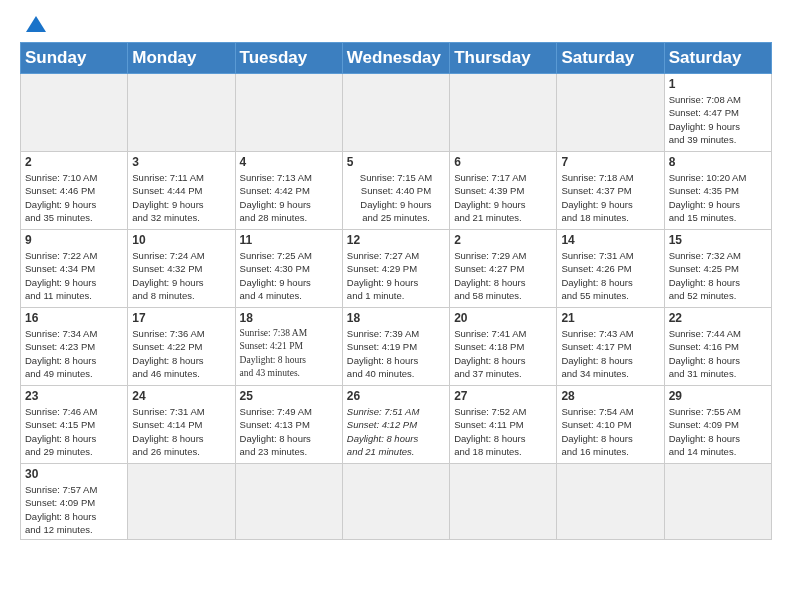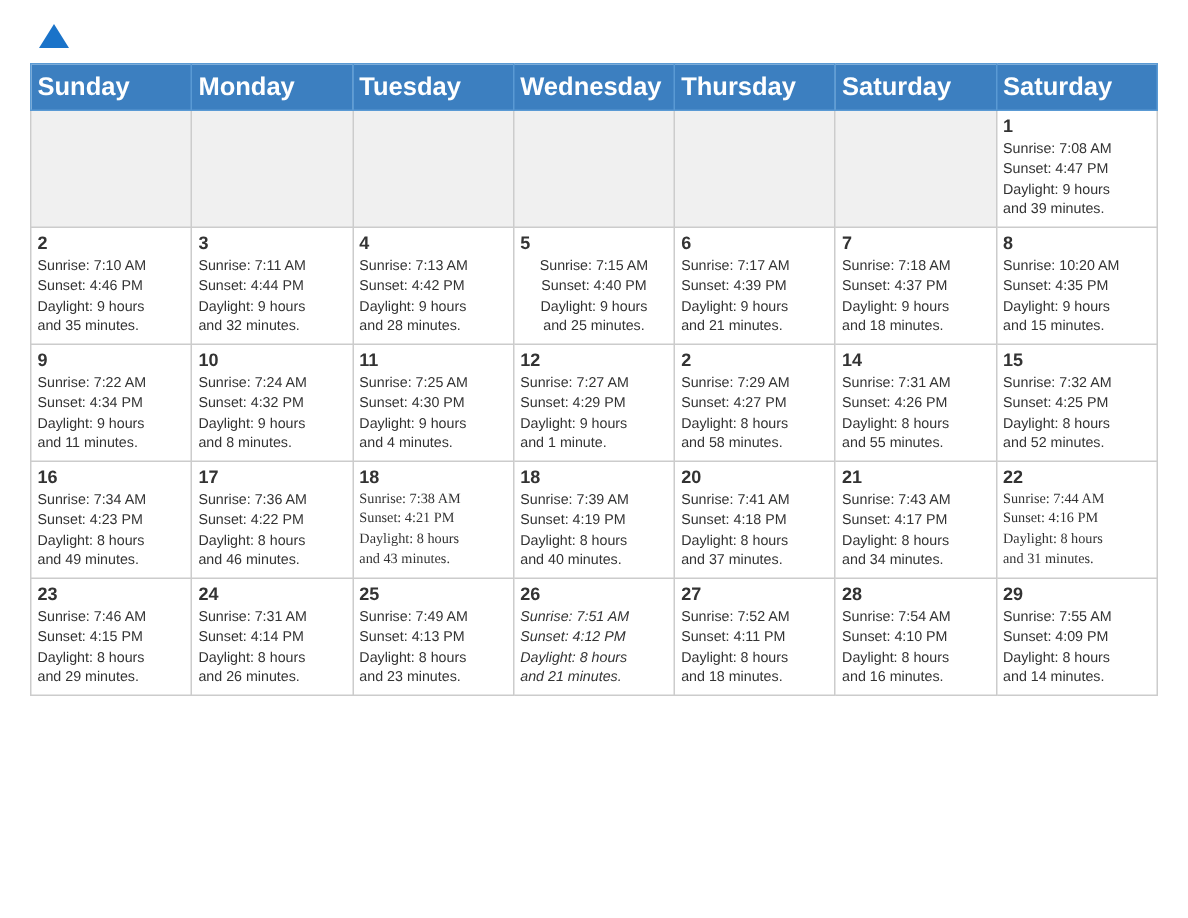--- a/index.html
+++ b/index.html
@@ -286,21 +286,21 @@
           </td>
           <td>
             <span class="day-num">21</span>
             <div class="day-info" style="white-space: pre-line;">Sunrise: 7:43 AM
 Sunset: 4:17 PM
 Daylight: 8 hours
 and 34 minutes.</div>
           </td>
           <td>
             <span class="day-num">22</span>
-            <div class="day-info" style="white-space: pre-line; font-family: Liberation Serif, serif;">Sunrise: 7:44 AM
+            <div class="day-info" style="white-space: pre-line;">Sunrise: 7:44 AM
 Sunset: 4:16 PM
 Daylight: 8 hours
 and 31 minutes.</div>
           </td>
         </tr>
         <tr>
           <td>
             <span class="day-num">23</span>
             <div class="day-info" style="white-space: pre-line;">Sunrise: 7:46 AM
 Sunset: 4:15 PM
@@ -342,16 +342,31 @@
 Daylight: 8 hours
 and 16 minutes.</div>
           </td>
           <td>
             <span class="day-num">29</span>
             <div class="day-info" style="white-space: pre-line;">Sunrise: 7:55 AM
 Sunset: 4:09 PM
 Daylight: 8 hours
 and 14 minutes.</div>
           </td>
+        </tr>
+        <tr>
+          <td class="last-row">
+            <span class="day-num">30</span>
+            <div class="day-info" style="white-space: pre-line;">Sunrise: 7:57 AM
+Sunset: 4:09 PM
+Daylight: 8 hours
+and 12 minutes.</div>
+          </td>
+          <td class="last-row empty"></td>
+          <td class="last-row empty"></td>
+          <td class="last-row empty"></td>
+          <td class="last-row empty"></td>
+          <td class="last-row empty"></td>
+          <td class="last-row empty"></td>
         </tr>
       </tbody>
   </table>
 </div>
 
 </body></html>

